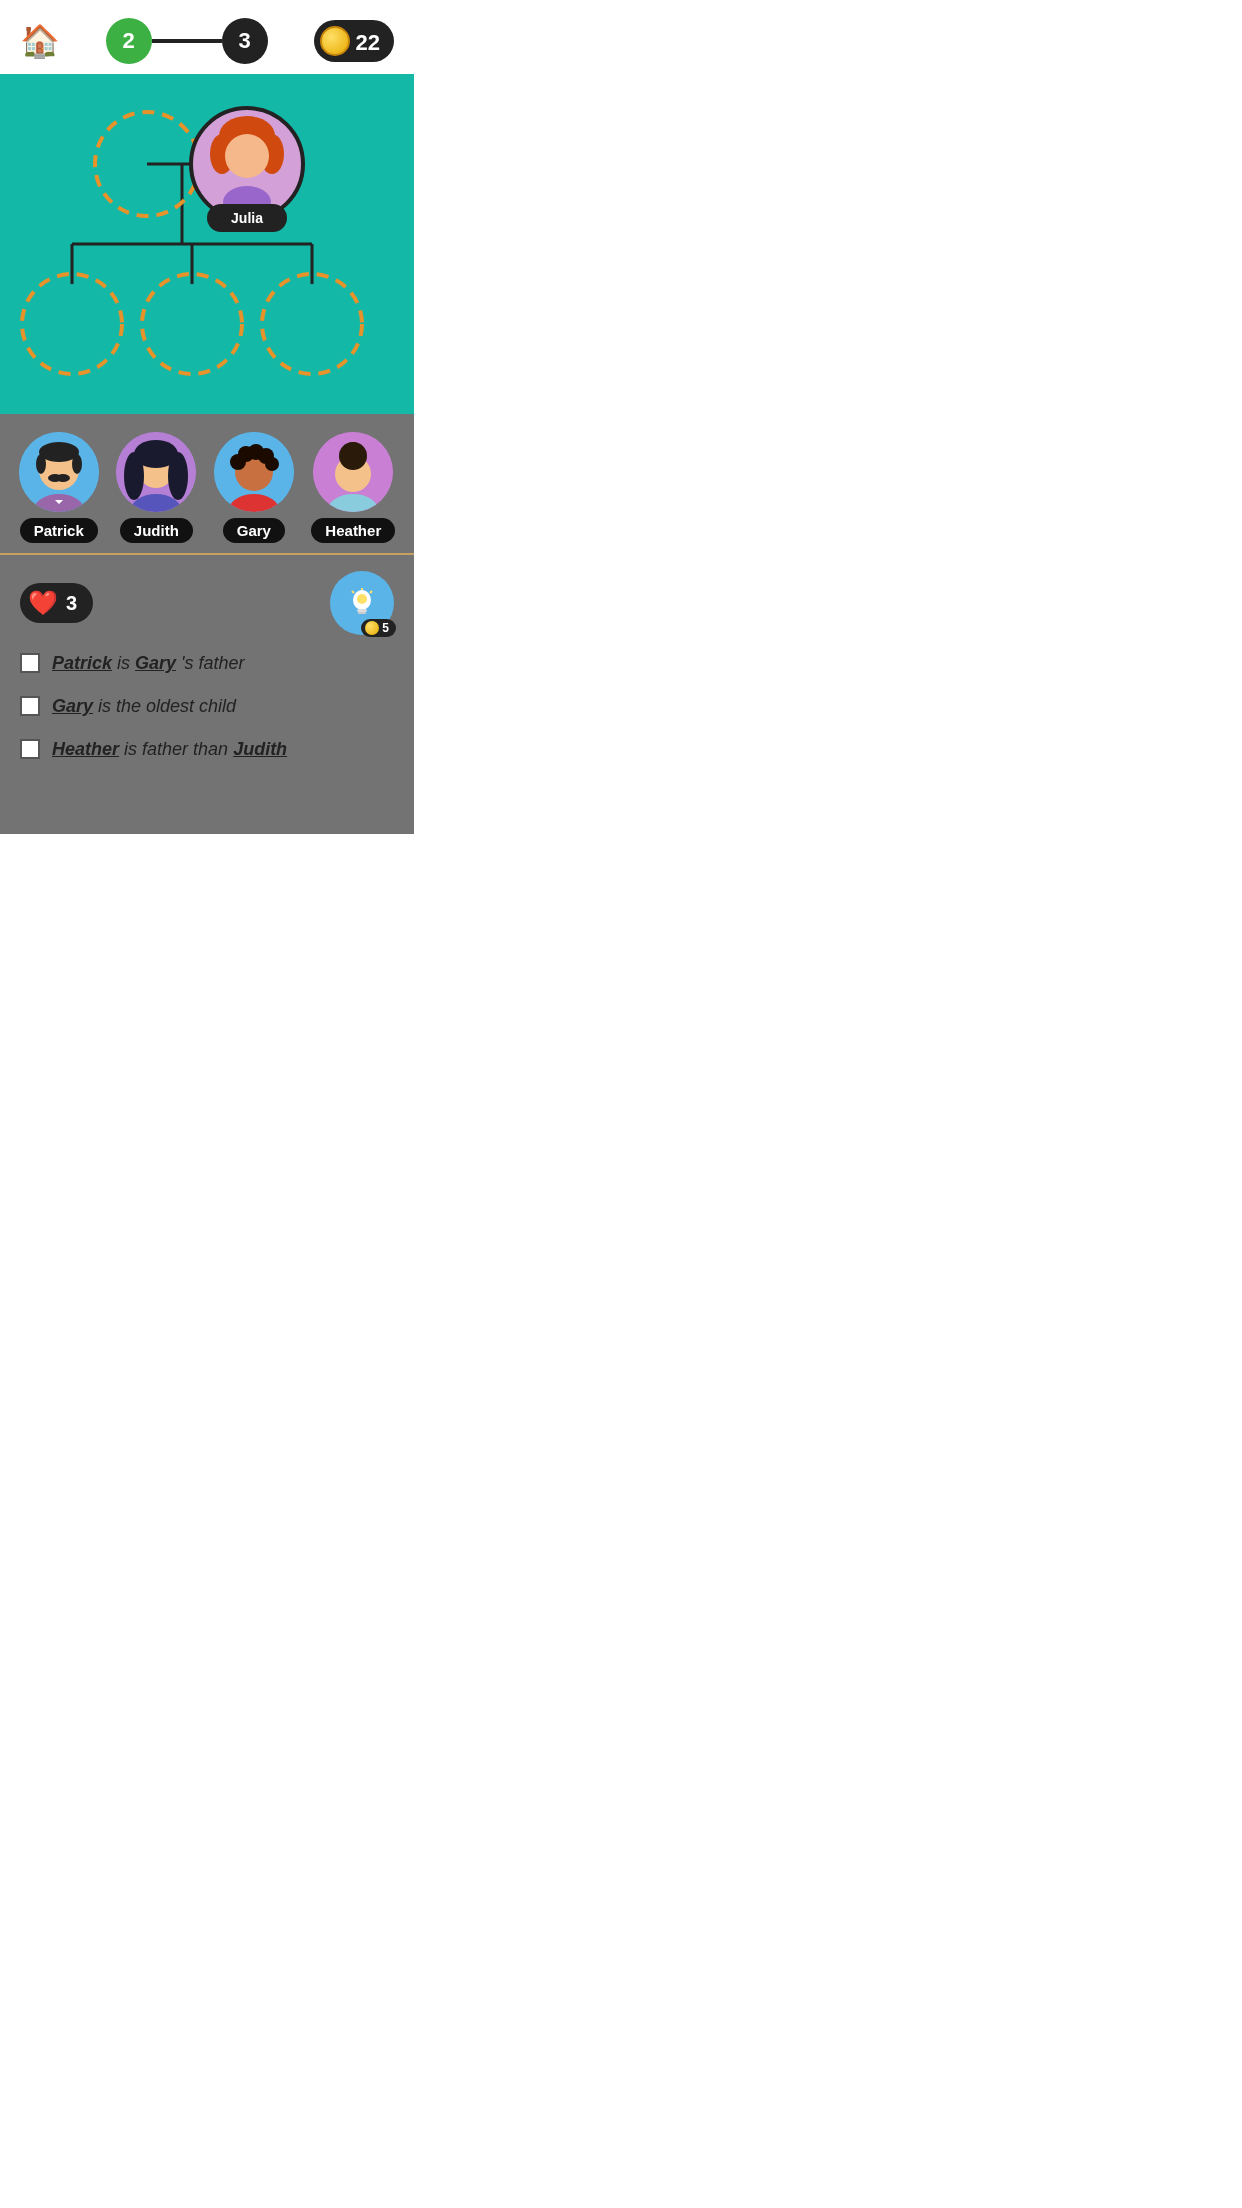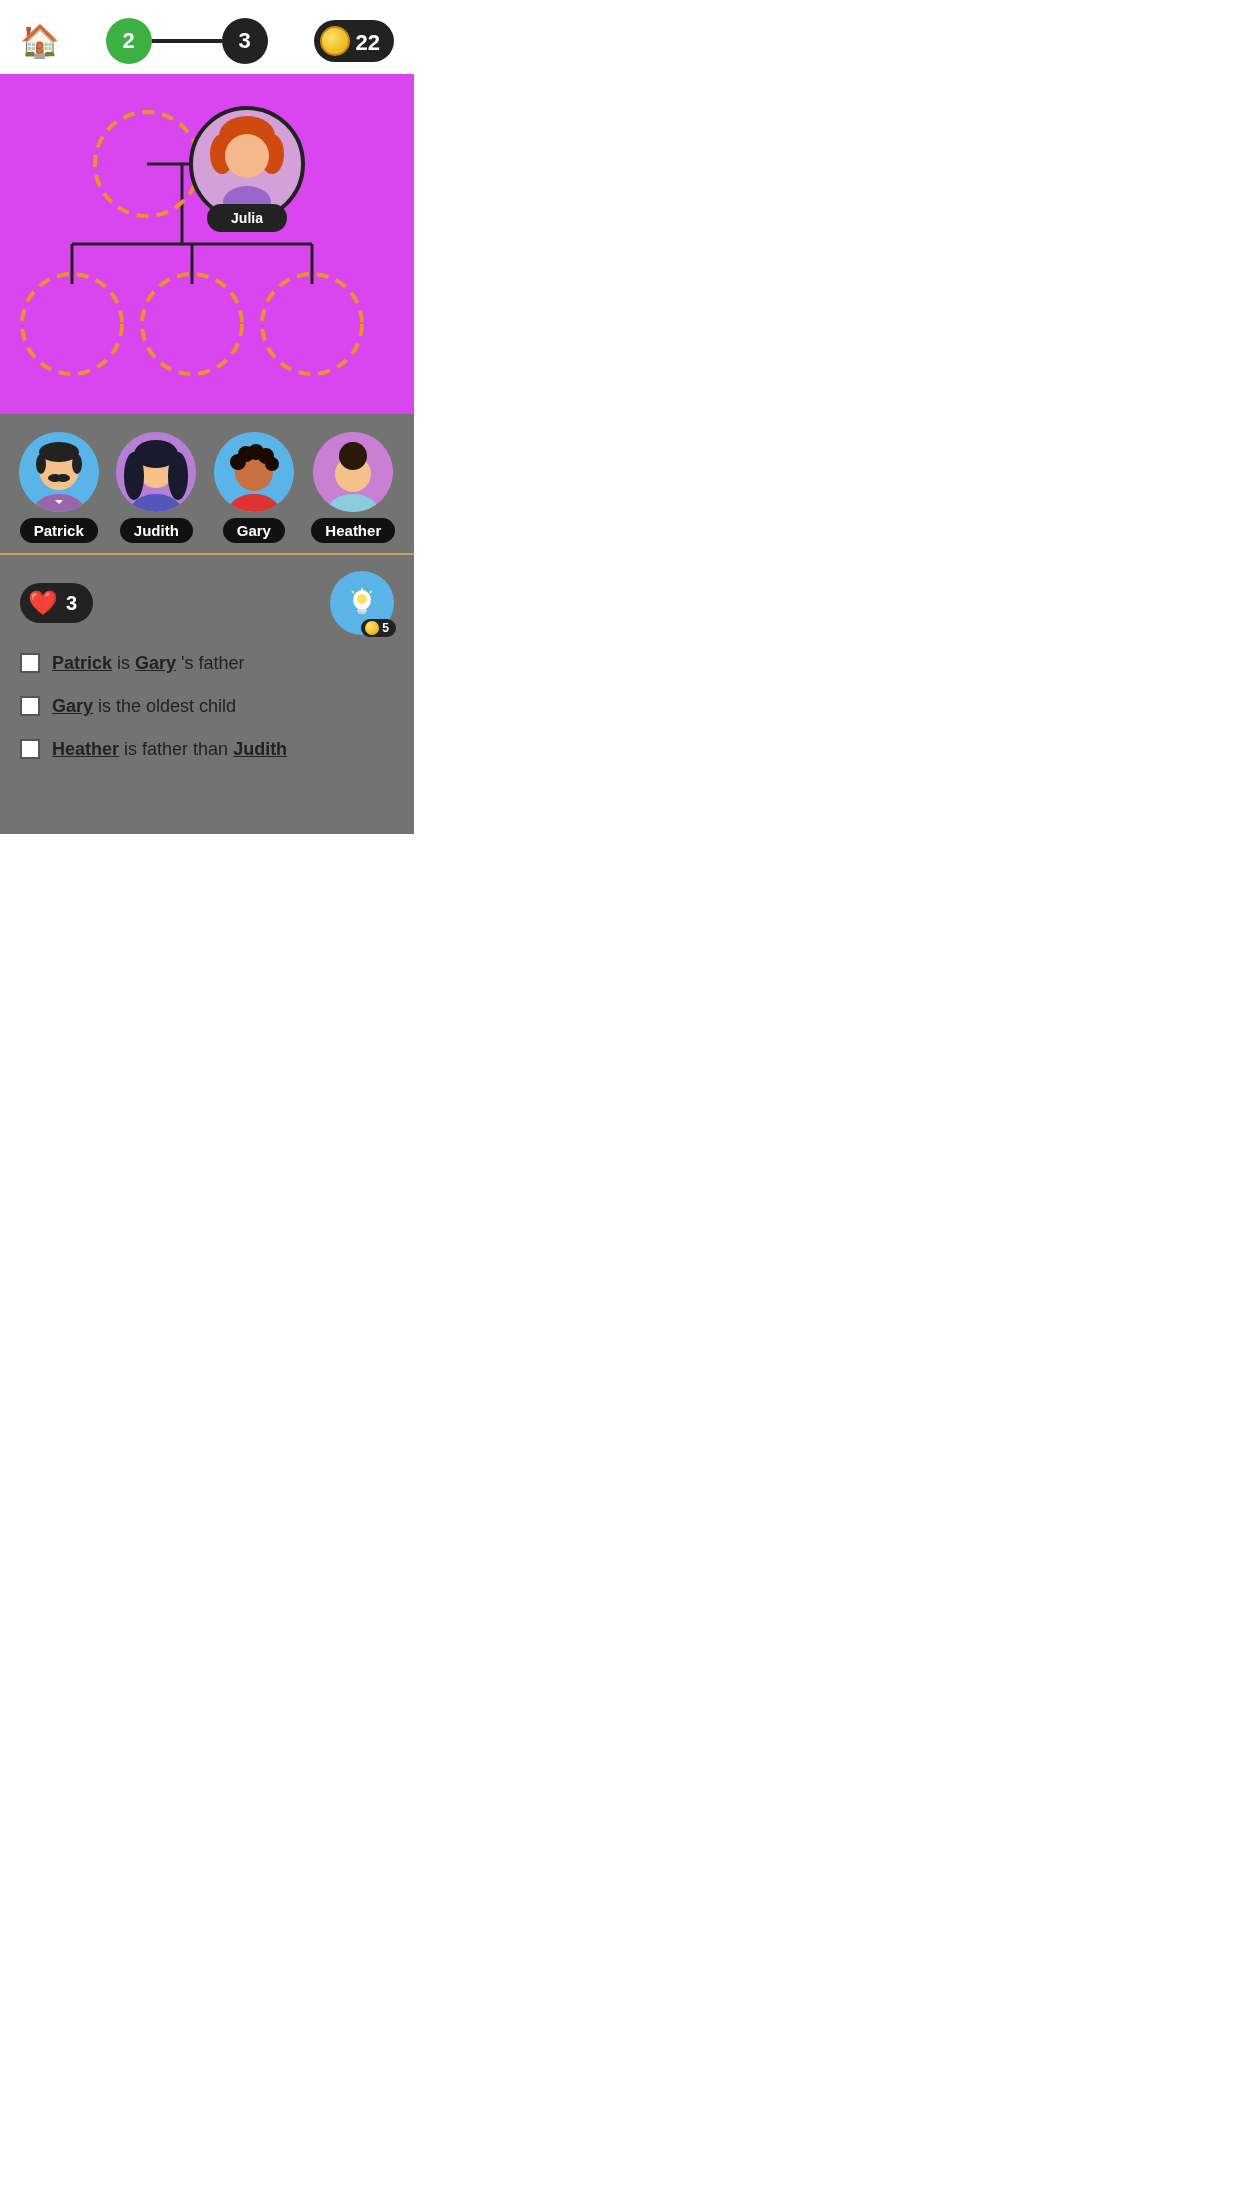--- a/index.html
+++ b/index.html
@@ -62,21 +62,21 @@
       width: 30px;
       height: 30px;
       border-radius: 50%;
       background: radial-gradient(circle at 35% 35%, #ffe066, #e6a800);
       border: 2px solid #c8860a;
       display: inline-block;
     }
 
     
     .tree-area {
-      background: #d946ef;
+      background: #14b8a6;
       padding: 10px 0 20px 0;
       position: relative;
       display: flex;
       flex-direction: column;
       align-items: flex-start;
     }
 
     
     .tree-svg-container {
       width: 100%;
@@ -189,20 +189,21 @@
       display: flex;
       flex-direction: column;
       gap: 18px;
     }
     .clue-item {
       display: flex;
       align-items: flex-start;
       gap: 12px;
       font-size: 18px;
       color: #222;
+      font-style: italic;
     }
     .clue-checkbox {
       width: 20px;
       height: 20px;
       border: 2px solid #555;
       background: #fff;
       flex-shrink: 0;
       margin-top: 2px;
       cursor: pointer;
     }

